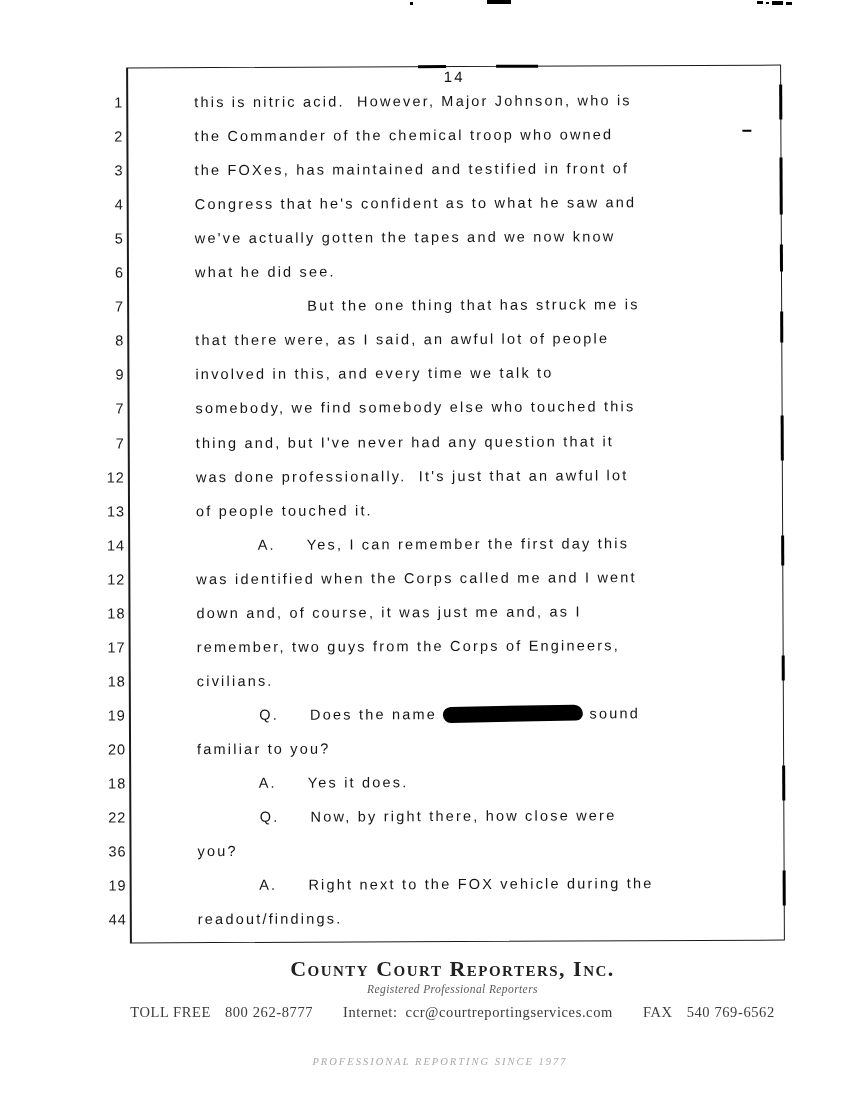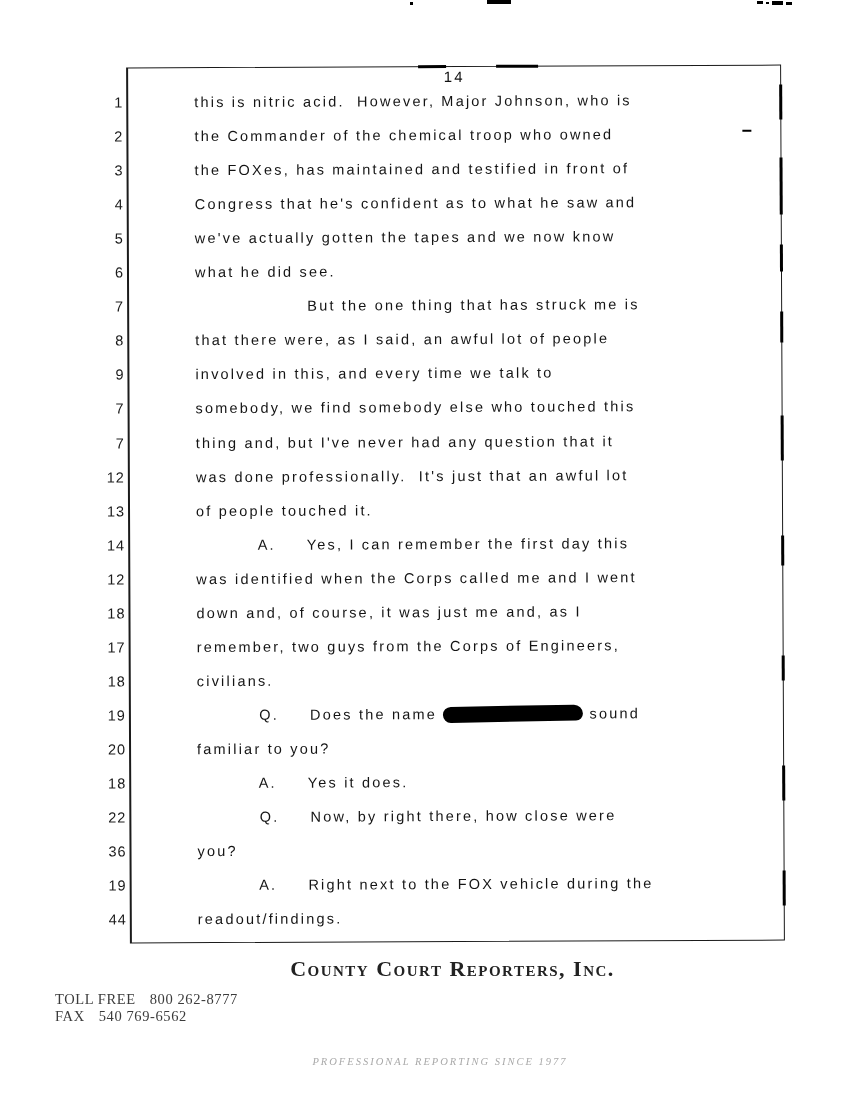--- a/index.html
+++ b/index.html
@@ -74,26 +74,25 @@
   .sub-line{
     font-style:italic;
     font-size:11.5px;
     color:#5a5a5a;
     margin-top:1px;
     letter-spacing:0.4px;
   }
   .contact-row{
     margin-top:9px;
     display:flex;
-    justify-content:space-between;
+    justify-content:center;
     align-items:baseline;
     font-size:14.5px;
     color:#3b3b3b;
     letter-spacing:0.6px;
-    flex-direction:column;
   }
   .contact-row .grp{white-space:nowrap;}
   .gap-lg{display:inline-block;width:30px;}
   .gap-md{display:inline-block;width:14px;}
   .gap-sm{display:inline-block;width:8px;}
   .tagline{
     position:absolute;left:0;top:1056px;width:880px;
     text-align:center;
     font-family:"Liberation Serif", serif;
     font-style:italic;
@@ -232,22 +231,24 @@
         </div>
         <div class="t-row" style="top: 843.2px;">
           <span class="t-num">44</span>
           <span class="t-text">readout/findings.</span>
         </div>
       </div>
   </div>
 
   <div class="footer">
     <div class="company">County Court Reporters, Inc.</div>
+    <div class="sub-line">Registered Professional Reporters</div>
     <div class="contact-row">
       <span class="grp"><span>TOLL FREE</span><span class="gap-md"></span><span>800 262-8777</span></span>
       <span class="gap-lg"></span>
+      <span class="grp"><span>Internet:</span><span class="gap-sm"></span><span>ccr@courtreportingservices.com</span></span>
       <span class="gap-lg"></span>
       <span class="grp"><span>FAX</span><span class="gap-md"></span><span>540 769-6562</span></span>
     </div>
   </div>
 
   <div class="tagline">PROFESSIONAL REPORTING SINCE 1977</div>
 </div>
 
 </body></html>

